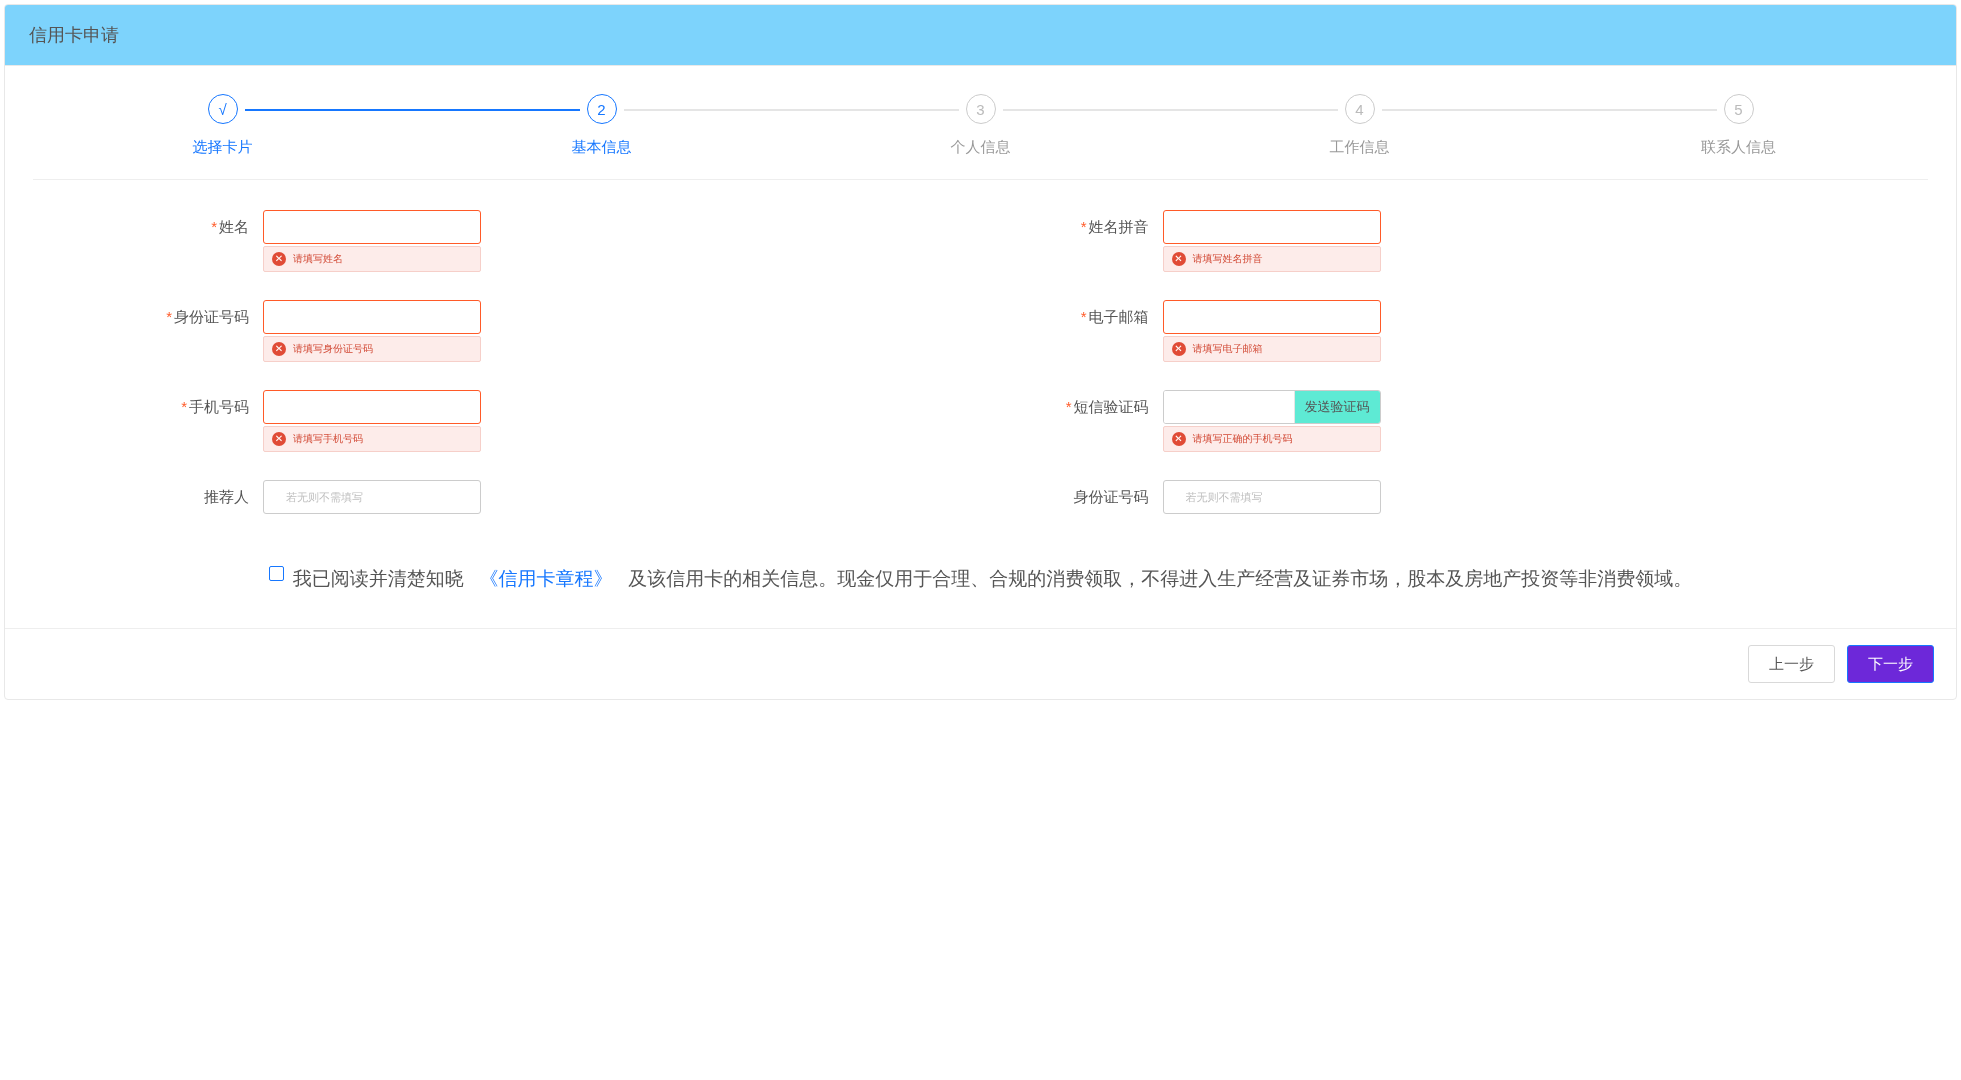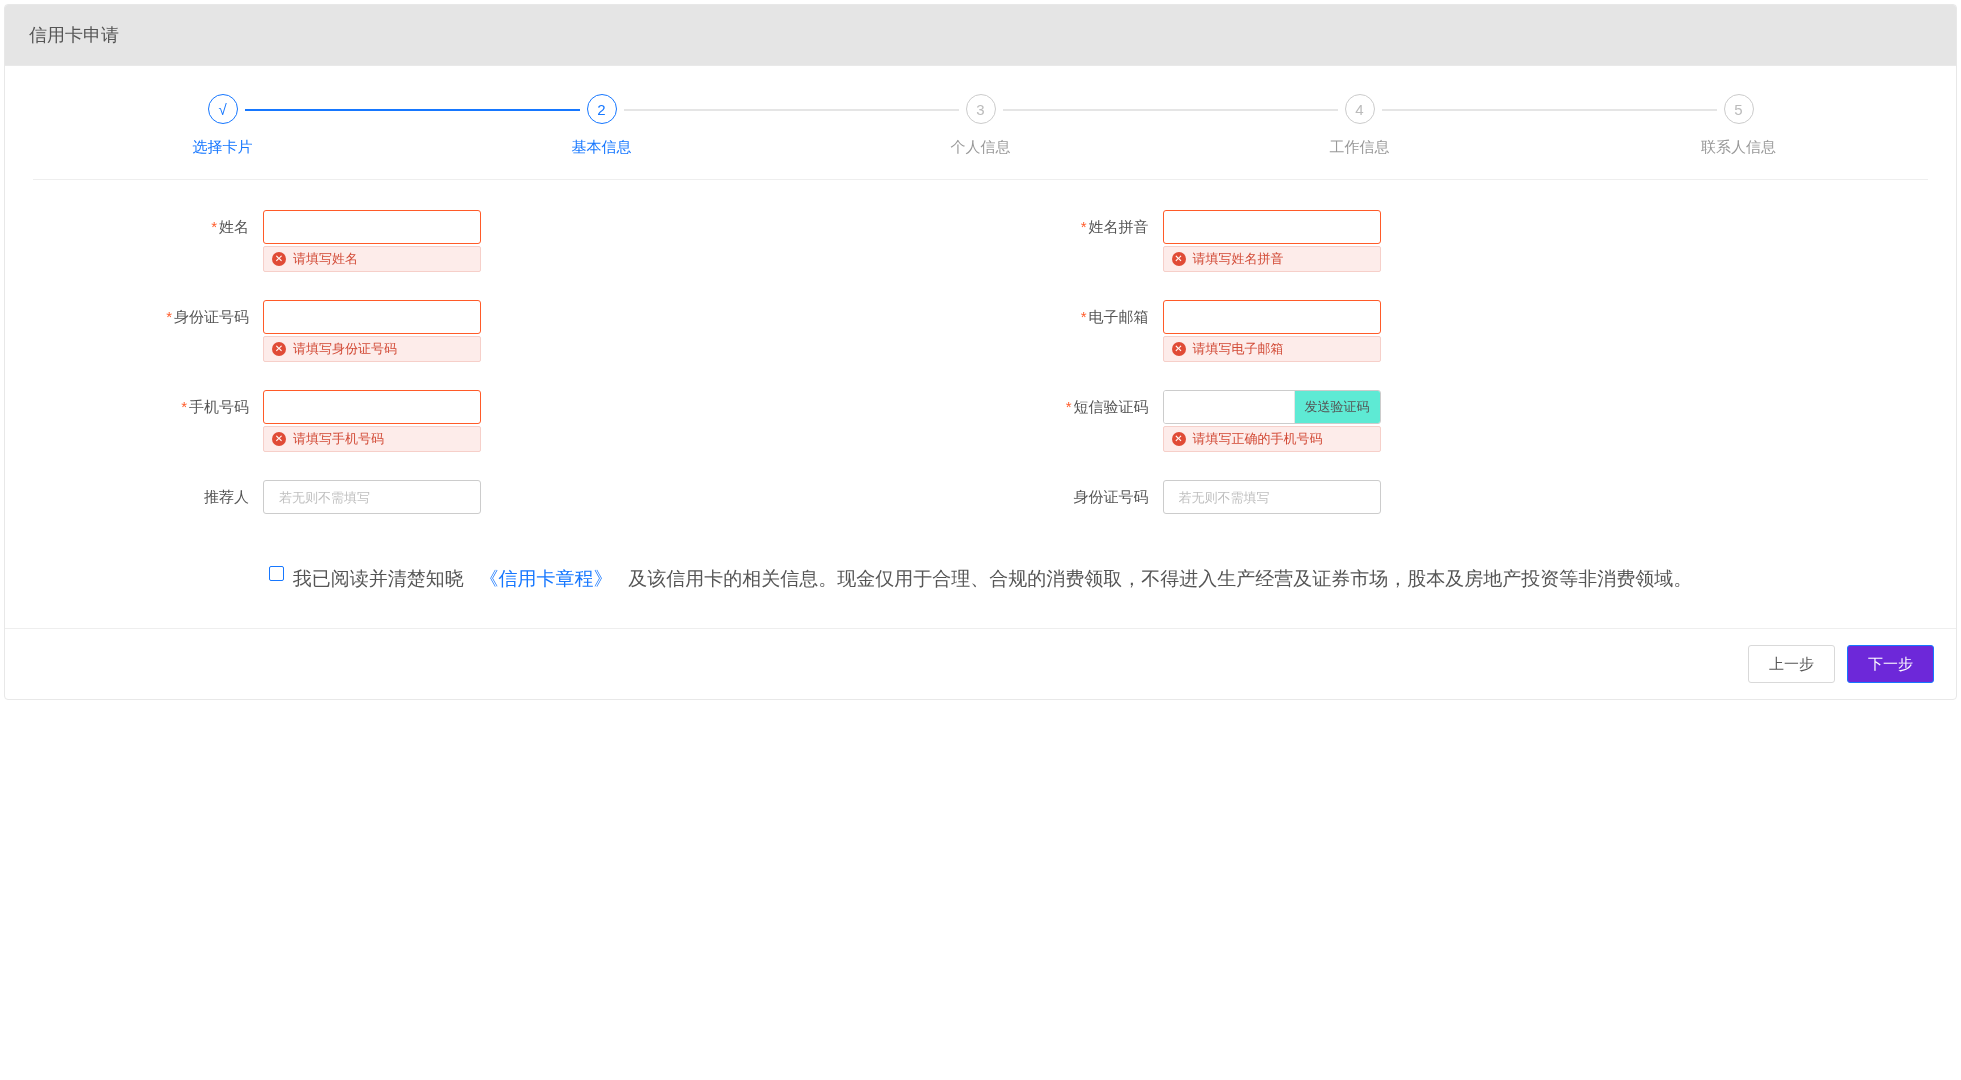--- a/index.html
+++ b/index.html
@@ -11,21 +11,21 @@
     }
     .card {
       border: 1px solid #e8e8e8;
       border-radius: 4px;
       overflow: hidden;
       margin: 4px;
     }
     .card-header {
       padding: 18px 24px;
       border-bottom: 1px solid #e9e9e9;
-      background: #e5e5e5;
+      background: #7dd3fc;
     }
     .card-header h2 {
       font-size: 18px;
       font-weight: 400;
       color: #555;
     }
     .card-body {
       padding: 20px 28px 8px;
     }
     .steps {
@@ -112,22 +112,22 @@
     }
     .form-control-wrap {
       position: relative;
       width: 218px;
     }
     .input {
       width: 100%;
       height: 34px;
       border: 1px solid #ccc;
       border-radius: 3px;
-      padding: 0 15px;
-      font-size: 13px;
+      padding: 0 22px;
+      font-size: 11px;
       outline: none;
       color: #333;
     }
     .input::placeholder { color: #bfbfbf; }
     .input.error { border-color: #ff5a28; }
     .input-group {
       display: flex;
       width: 218px;
       border: 1px solid #ccc;
       border-radius: 3px;
@@ -175,21 +175,21 @@
       display: inline-flex;
       align-items: center;
       justify-content: center;
       font-size: 10px;
       line-height: 1;
       margin-right: 7px;
       flex-shrink: 0;
     }
     .err-text {
       color: #d24a36;
-      font-size: 13px;
+      font-size: 10px;
     }
 
     .agreement-row {
       display: flex;
       align-items: flex-start;
       justify-content: center;
       padding: 10px 20px 24px;
       font-size: 19px;
       color: #555;
       line-height: 1.8;

